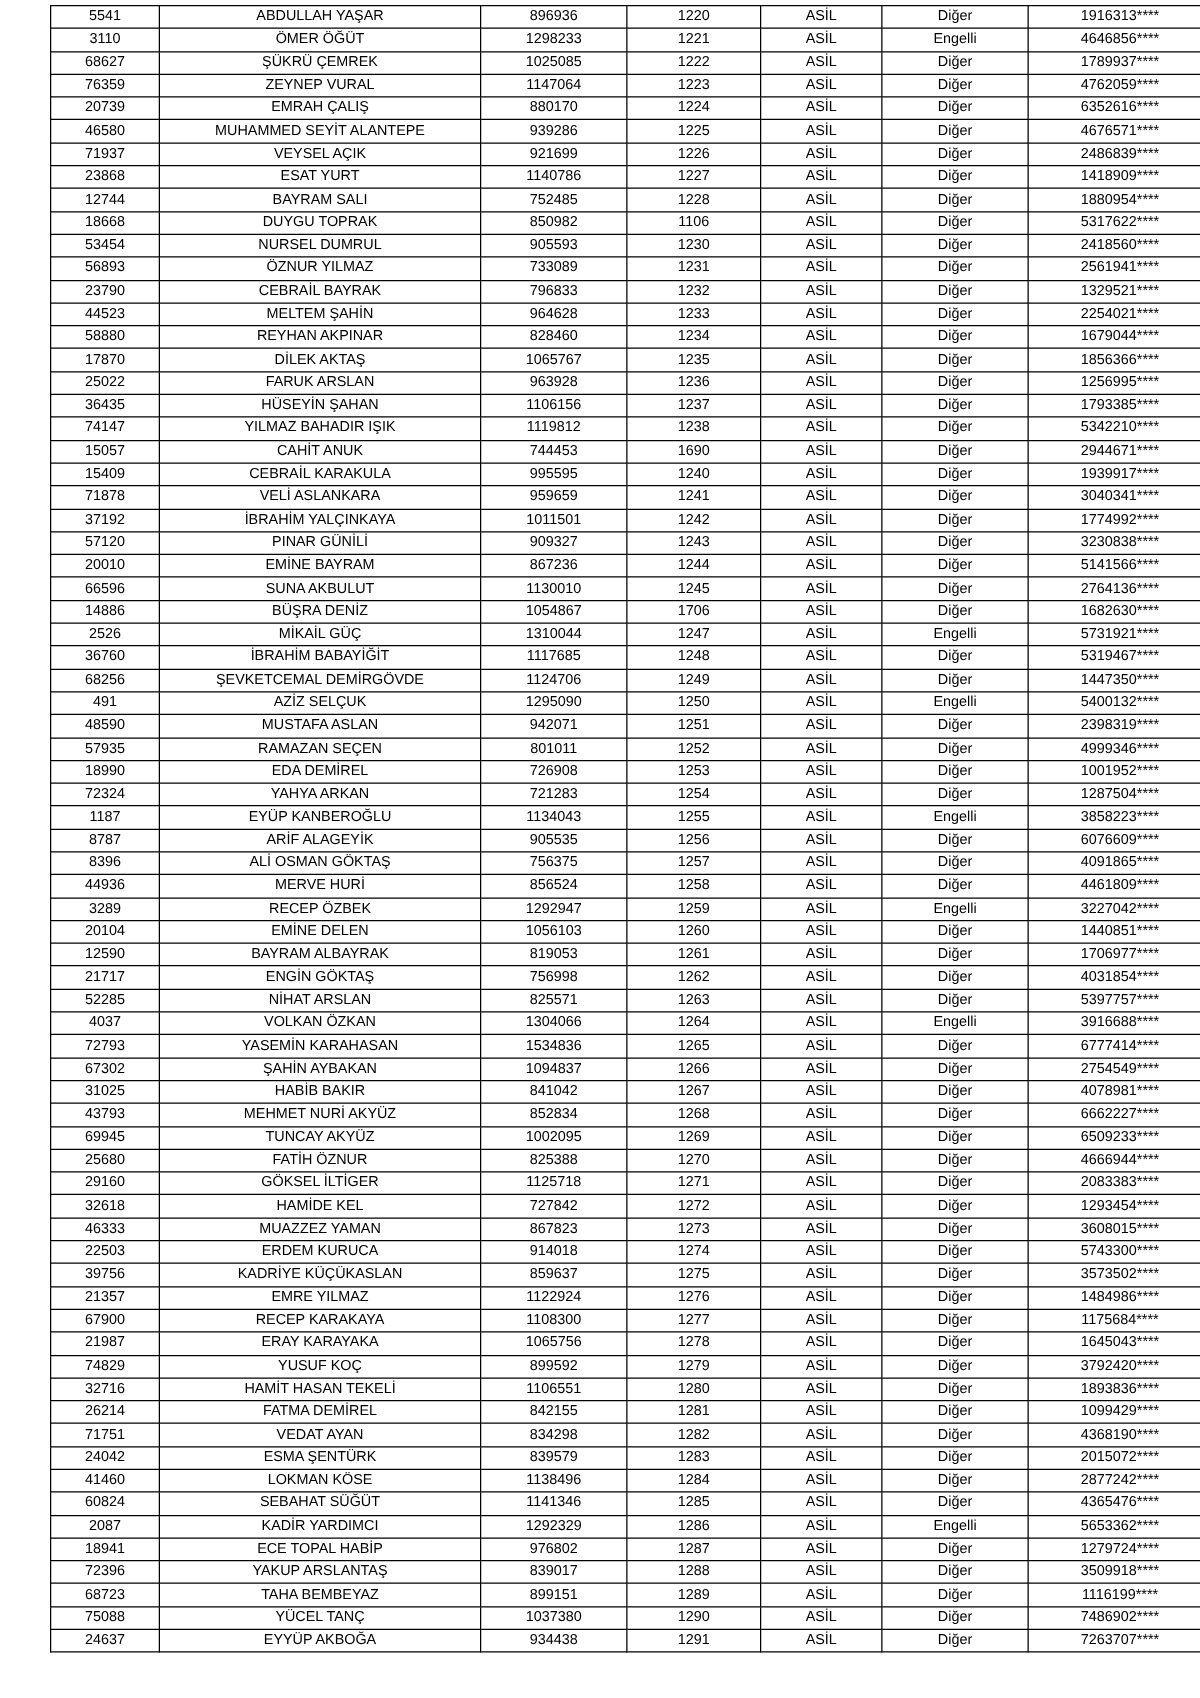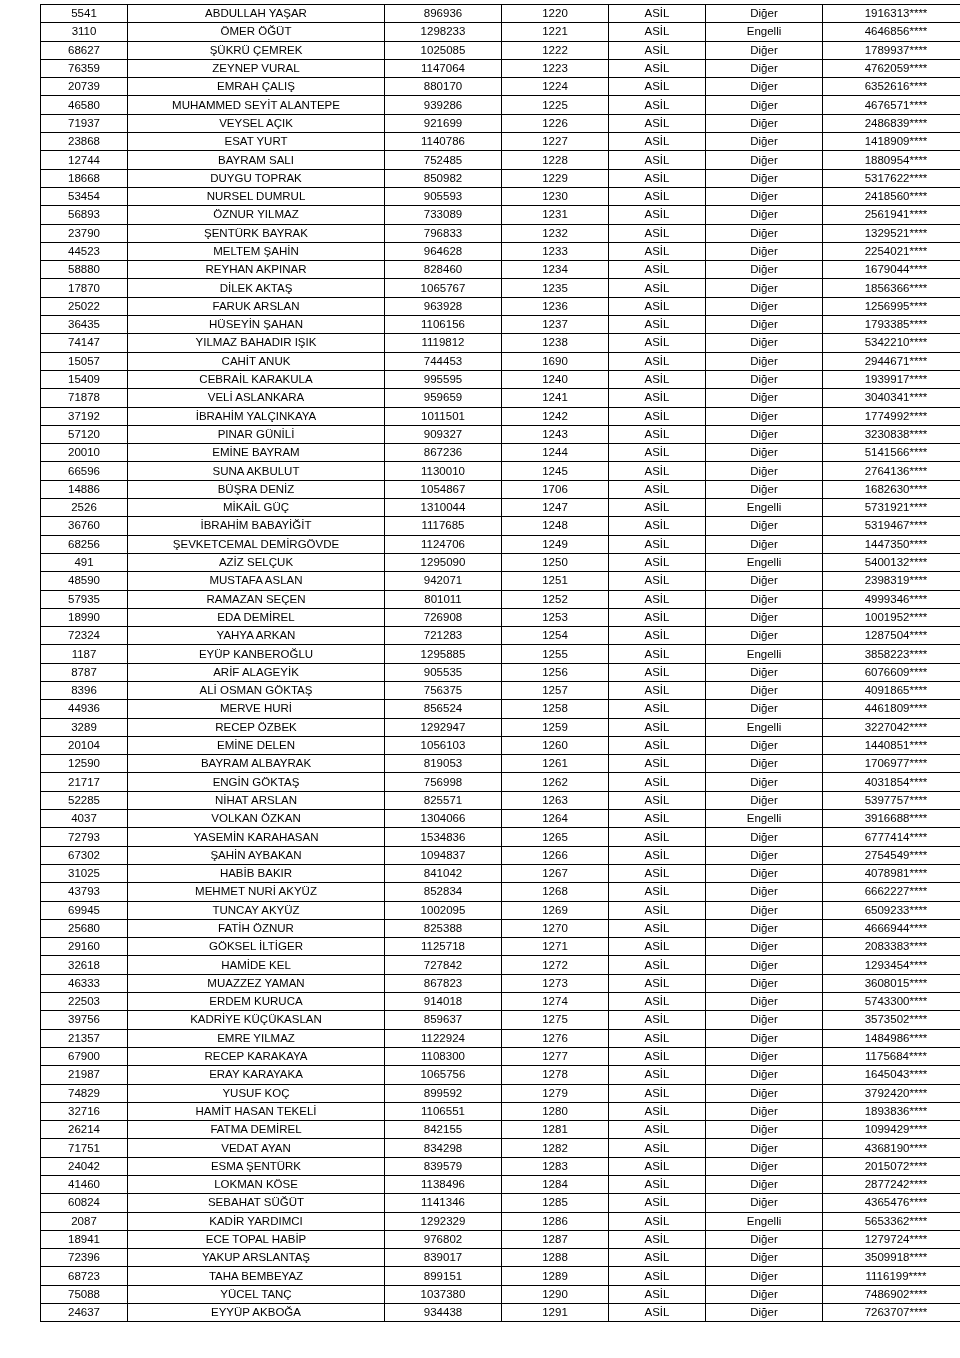--- a/index.html
+++ b/index.html
@@ -125,21 +125,21 @@
           <td class="c-num">752485</td>
           <td class="c-order">1228</td>
           <td class="c-type">ASİL</td>
           <td class="c-status">Diğer</td>
           <td class="c-phone">1880954****</td>
         </tr>
         <tr>
           <td class="c-id">18668</td>
           <td class="c-name">DUYGU TOPRAK</td>
           <td class="c-num">850982</td>
-          <td class="c-order">1229</td>
+          <td class="c-order">1106</td>
           <td class="c-type">ASİL</td>
           <td class="c-status">Diğer</td>
           <td class="c-phone">5317622****</td>
         </tr>
         <tr>
           <td class="c-id">53454</td>
           <td class="c-name">NURSEL DUMRUL</td>
           <td class="c-num">905593</td>
           <td class="c-order">1230</td>
           <td class="c-type">ASİL</td>
@@ -150,21 +150,21 @@
           <td class="c-id">56893</td>
           <td class="c-name">ÖZNUR YILMAZ</td>
           <td class="c-num">733089</td>
           <td class="c-order">1231</td>
           <td class="c-type">ASİL</td>
           <td class="c-status">Diğer</td>
           <td class="c-phone">2561941****</td>
         </tr>
         <tr>
           <td class="c-id">23790</td>
-          <td class="c-name">ŞENTÜRK BAYRAK</td>
+          <td class="c-name">CEBRAİL BAYRAK</td>
           <td class="c-num">796833</td>
           <td class="c-order">1232</td>
           <td class="c-type">ASİL</td>
           <td class="c-status">Diğer</td>
           <td class="c-phone">1329521****</td>
         </tr>
         <tr>
           <td class="c-id">44523</td>
           <td class="c-name">MELTEM ŞAHİN</td>
           <td class="c-num">964628</td>
@@ -358,21 +358,21 @@
           <td class="c-name">YAHYA ARKAN</td>
           <td class="c-num">721283</td>
           <td class="c-order">1254</td>
           <td class="c-type">ASİL</td>
           <td class="c-status">Diğer</td>
           <td class="c-phone">1287504****</td>
         </tr>
         <tr>
           <td class="c-id">1187</td>
           <td class="c-name">EYÜP KANBEROĞLU</td>
-          <td class="c-num">1295885</td>
+          <td class="c-num">1134043</td>
           <td class="c-order">1255</td>
           <td class="c-type">ASİL</td>
           <td class="c-status">Engelli</td>
           <td class="c-phone">3858223****</td>
         </tr>
         <tr>
           <td class="c-id">8787</td>
           <td class="c-name">ARİF ALAGEYİK</td>
           <td class="c-num">905535</td>
           <td class="c-order">1256</td>

